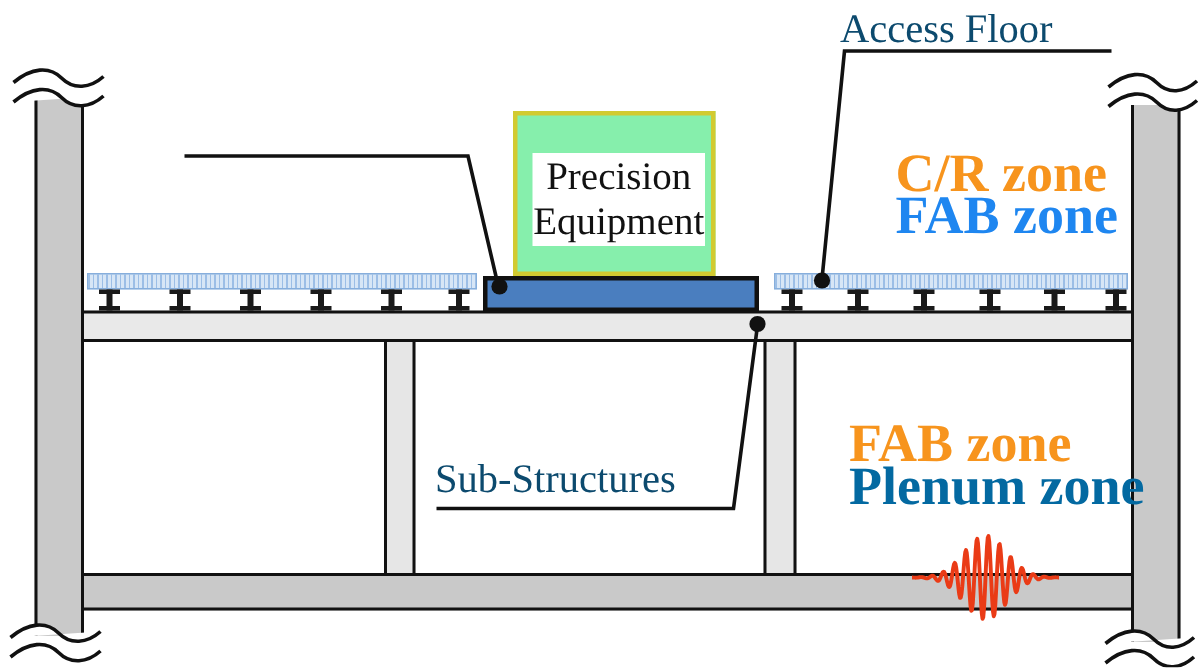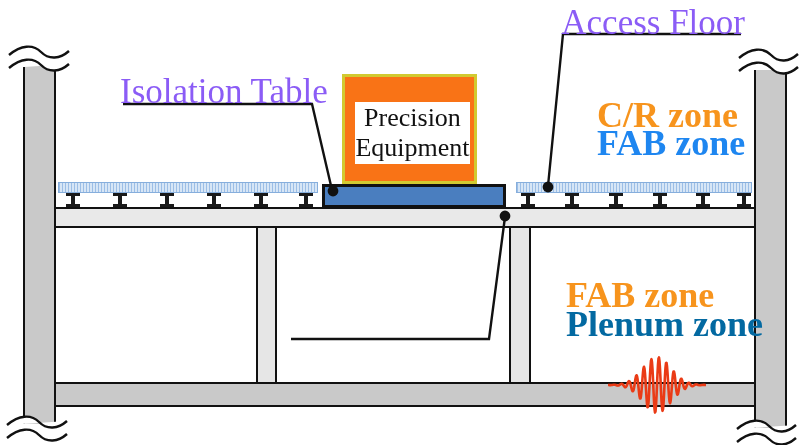--- a/index.html
+++ b/index.html
@@ -25,21 +25,21 @@
     width:14px;height:14px;top:193px;z-index:2;
     background-image:
       linear-gradient(#1a1a1a,#1a1a1a),
       linear-gradient(#1a1a1a,#1a1a1a),
       linear-gradient(#1a1a1a,#1a1a1a);
     background-size:100% 3px,4px 100%,100% 3px;
     background-position:top center,center,bottom center;
     background-repeat:no-repeat;
   }
   .label{
-    color:#8b5cf6;font-size:35px;line-height:1.05;text-align:right;z-index:11;white-space:nowrap;
+    color:#0c4a6e;font-size:27px;line-height:1.05;text-align:left;z-index:11;white-space:nowrap;
   }
   .zonelabel{font-weight:bold;font-size:36px;white-space:nowrap;z-index:11;}
   .eqbox{box-sizing:border-box;z-index:3;}
   .eqinner{
     position:absolute;left:10px;top:25px;width:115px;height:62px;background:#ffffff;
     display:flex;align-items:center;justify-content:center;text-align:center;
     font-size:26px;line-height:30px;color:#111;
   }
   .table{box-sizing:border-box;border:3px solid #111;z-index:6;}
   svg{display:block;}
@@ -88,41 +88,41 @@
   <div class="abs ped" style="left:299px;"></div>
 
   <div class="abs afloor" style="left: 516px; top: 182px; width: 236px; background-color: rgb(215, 230, 246);"></div>
   <div class="abs ped" style="left:521px;"></div>
   <div class="abs ped" style="left:565px;"></div>
   <div class="abs ped" style="left:609px;"></div>
   <div class="abs ped" style="left:653px;"></div>
   <div class="abs ped" style="left:696px;"></div>
   <div class="abs ped" style="left:737px;"></div>
 
-  <div class="abs eqbox" style="left:342px;top:74px;width:135px;height:110px;border:3px solid #D2CA30;background:#f97316;font-family:Liberation Serif, serif;">
+  <div class="abs eqbox" style="left:342px;top:74px;width:135px;height:110px;border:3px solid #D2CA30;background:#86efac;font-family:Liberation Serif, serif;">
     <div class="eqinner">Precision Equipment</div>
   </div>
 
   <div class="abs table" style="left:322px;top:184px;width:184px;height:24px;background:#4A7EBF;"></div>
 
   <svg id="wave" class="abs" style="left:608px;top:355px;" width="98" height="60" viewBox="0 -30 98 60">
     <polyline fill="none" stroke="#EA3B16" stroke-width="2.6" stroke-linejoin="round" stroke-linecap="round" points="0,-0.01 0.5,0.02 1,0.05 1.5,0.09 2,0.11 2.5,0.12 3,0.10 3.5,0.06 4,-0.00 4.5,-0.08 5,-0.16 5.5,-0.23 6,-0.27 6.5,-0.27 7,-0.20 7.5,-0.08 8,0.09 8.5,0.27 9,0.44 9.5,0.56 10,0.59 10.5,0.51 11,0.31 11.5,-0.00 12,-0.37 12.5,-0.74 13,-1.04 13.5,-1.19 14,-1.13 14.5,-0.84 15,-0.32 15.5,0.35 16,1.08 16.5,1.73 17,2.15 17.5,2.23 18,1.88 18.5,1.11 19,-0.00 19.5,-1.29 20,-2.54 20.5,-3.50 21,-3.92 21.5,-3.66 22,-2.66 22.5,-1.01 23,1.07 23.5,3.24 24,5.08 24.5,6.21 25,6.31 25.5,5.23 26,3.03 26.5,-0.00 27,-3.40 27.5,-6.55 28,-8.84 28.5,-9.74 29,-8.92 29.5,-6.36 30,-2.36 30.5,2.47 31,7.32 31.5,11.28 32,13.52 32.5,13.48 33,10.97 33.5,6.25 34,-0.00 34.5,-6.73 35,-12.75 35.5,-16.88 36,-18.25 36.5,-16.41 37,-11.48 37.5,-4.18 38,4.30 38.5,12.49 39,18.88 39.5,22.22 40,21.75 40.5,17.37 41,9.70 41.5,-0.00 42,-10.08 42.5,-18.72 43,-24.34 43.5,-25.82 44,-22.78 44.5,-15.65 45,-5.59 45.5,5.65 46,16.09 46.5,23.87 47,27.57 47.5,26.48 48,20.76 48.5,11.38 49,0.00 49.5,-11.38 50,-20.76 50.5,-26.48 51,-27.57 51.5,-23.87 52,-16.09 52.5,-5.65 53,5.59 53.5,15.65 54,22.78 54.5,25.82 55,24.34 55.5,18.72 56,10.08 56.5,0.00 57,-9.70 57.5,-17.37 58,-21.75 58.5,-22.22 59,-18.88 59.5,-12.49 60,-4.30 60.5,4.18 61,11.48 61.5,16.41 62,18.25 62.5,16.88 63,12.75 63.5,6.73 64,0.00 64.5,-6.25 65,-10.97 65.5,-13.48 66,-13.52 66.5,-11.28 67,-7.32 67.5,-2.47 68,2.36 68.5,6.36 69,8.92 69.5,9.74 70,8.84 70.5,6.55 71,3.40 71.5,0.00 72,-3.03 72.5,-5.23 73,-6.31 73.5,-6.21 74,-5.08 74.5,-3.24 75,-1.07 75.5,1.01 76,2.66 76.5,3.66 77,3.92 77.5,3.50 78,2.54 78.5,1.29 79,0.00 79.5,-1.11 80,-1.88 80.5,-2.23 81,-2.15 81.5,-1.73 82,-1.08 82.5,-0.35 83,0.32 83.5,0.84 84,1.13 84.5,1.19 85,1.04 85.5,0.74 86,0.37 86.5,0.00 87,-0.31 87.5,-0.51 88,-0.59 88.5,-0.56 89,-0.44 89.5,-0.27 90,-0.09 90.5,0.08 91,0.20 91.5,0.27 92,0.27 92.5,0.23 93,0.16 93.5,0.08 94,0.00 94.5,-0.06 95,-0.10 95.5,-0.12 96,-0.11 96.5,-0.09 97,-0.05 97.5,-0.02 98,0.01" style="stroke: rgb(234, 59, 22);"></polyline>
   </svg>
 
   <svg id="leaders" class="abs" width="800" height="445" viewBox="0 0 800 445">
     <polyline points="123,104 312,104 332,190" fill="none" stroke="#111" stroke-width="2.4"></polyline>
     <circle cx="333" cy="191" r="5.4" fill="#111"></circle>
     <polyline points="741,34 563,34 548,186" fill="none" stroke="#111" stroke-width="2.4"></polyline>
     <circle cx="548" cy="187" r="5.4" fill="#111"></circle>
     <polyline points="291,339 489,339 505,217" fill="none" stroke="#111" stroke-width="2.4"></polyline>
     <circle cx="505" cy="216" r="5.4" fill="#111"></circle>
   </svg>
 
-  <div class="abs label" style="left:120px;top:74px;width:195px;">Isolation Table</div>
   <div class="abs label" style="left:560px;top:5px;width:185px;">Access Floor</div>
+  <div class="abs label" style="left:290px;top:305px;width:200px;">Sub-Structures</div>
 
   <div class="abs" style="left:597px;top:101px;width:136px;text-align:center;line-height:28px;z-index:11;">
     <div class="zonelabel" style="color: rgb(247, 148, 29);">C/R zone</div>
     <div class="zonelabel" style="color: rgb(30, 134, 240);">FAB zone</div>
   </div>
 
   <div class="abs" style="left:566px;top:281px;text-align:left;line-height:29px;z-index:11;">
     <div class="zonelabel" style="color: rgb(247, 148, 29);">FAB zone</div>
     <div class="zonelabel" style="color: #0369a1;">Plenum zone</div>
   </div>

